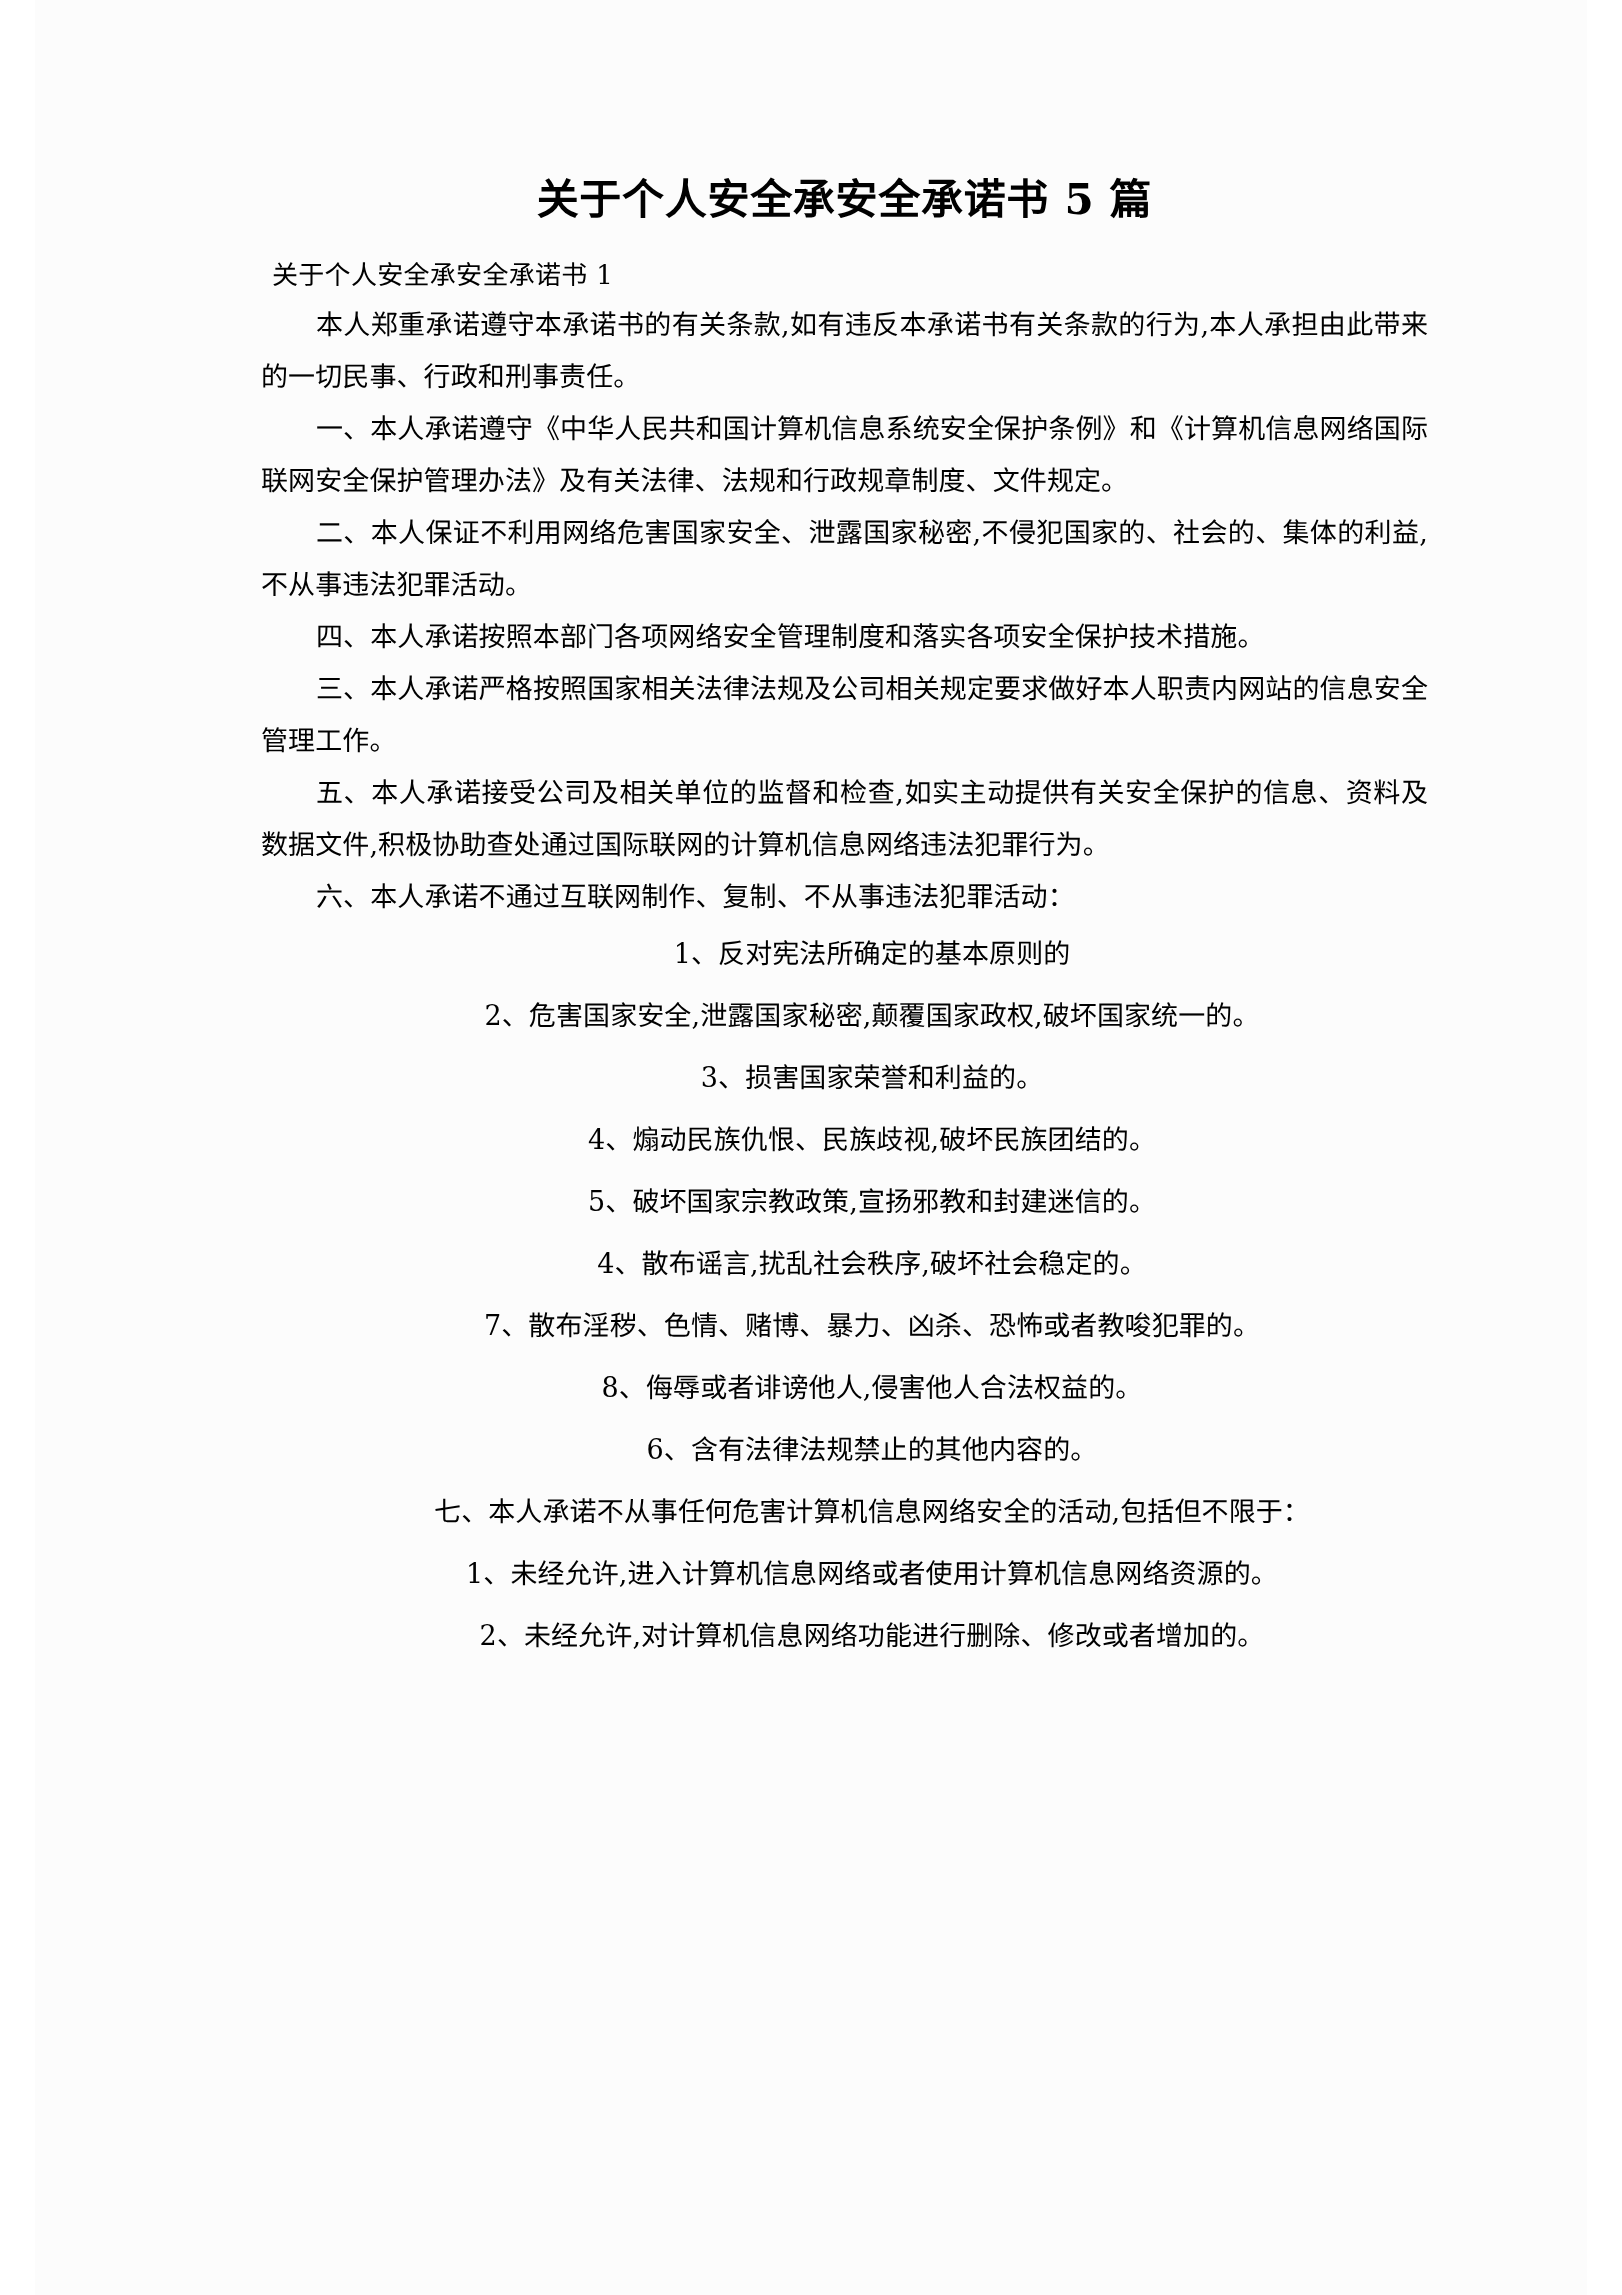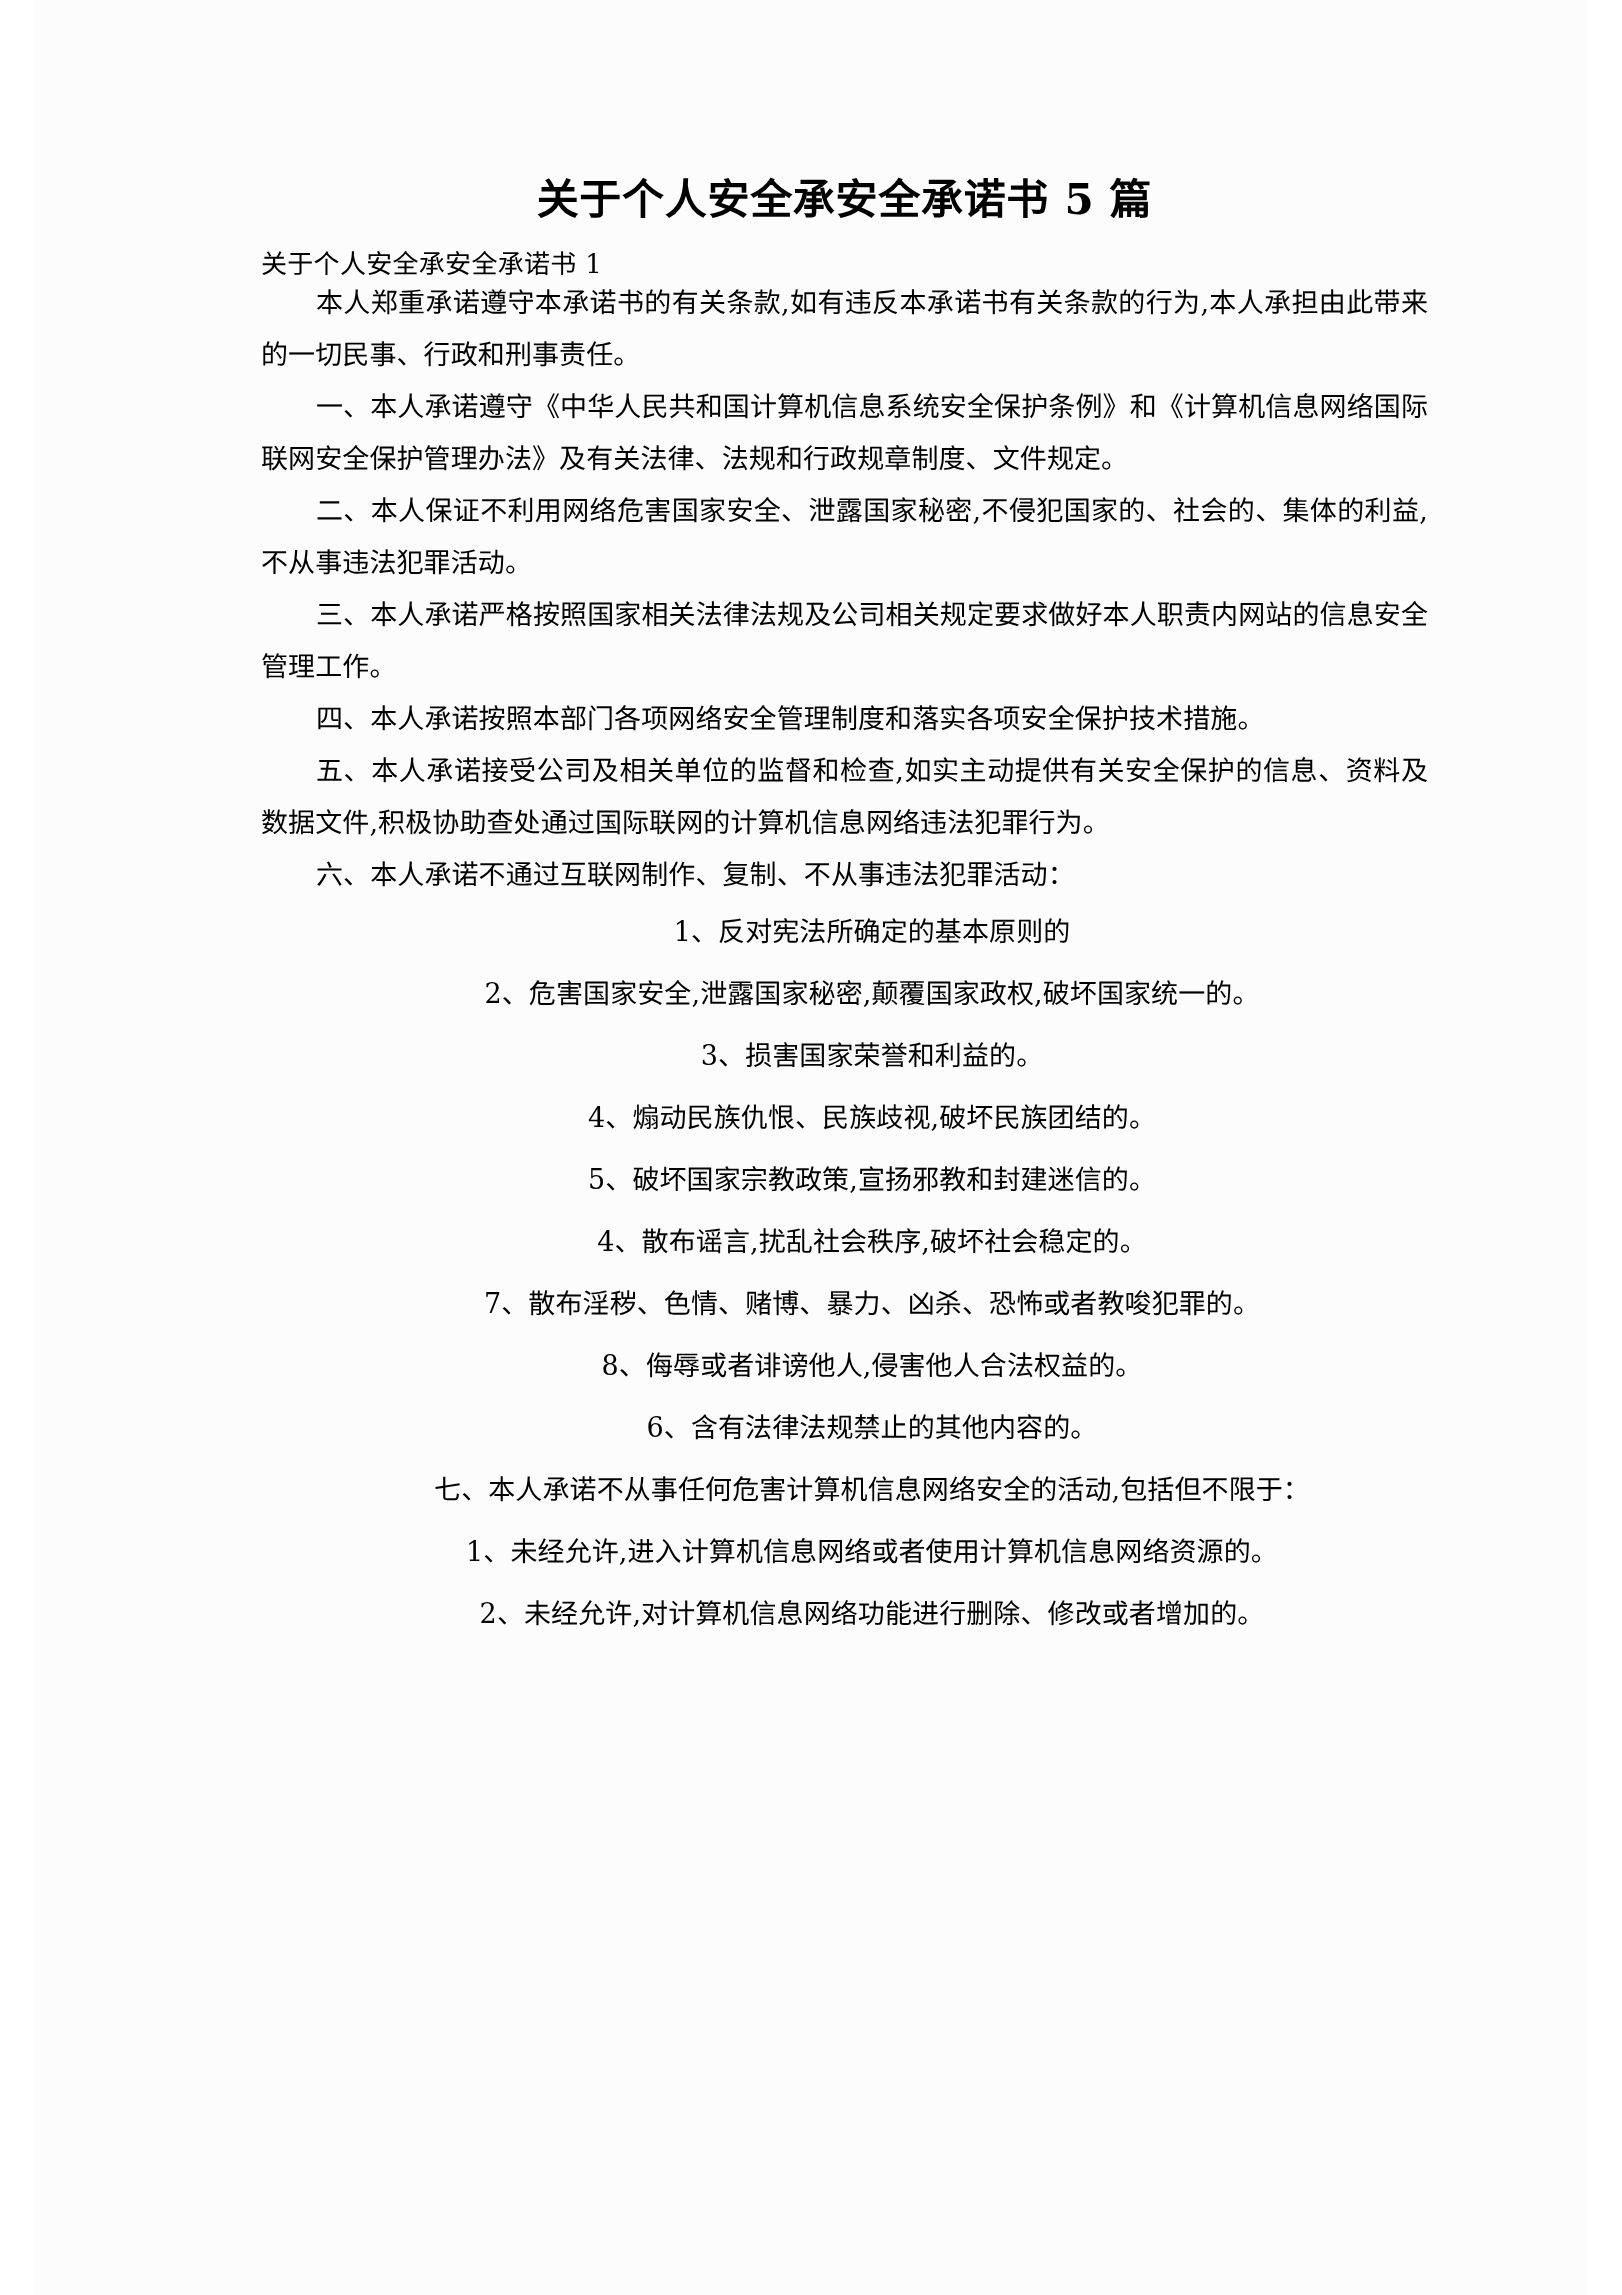--- a/index.html
+++ b/index.html
@@ -39,21 +39,21 @@
     text-align: center;
     margin: 0;
     padding-top: 178px;
     padding-bottom: 0;
     white-space: nowrap;
   }
 
   .subtitle {
     font-size: 26px;
     line-height: 1.0;
-    margin: 0;
+    margin: 11px;
     padding-top: 29px;
     letter-spacing: 0.3px;
   }
 
   
   .para {
     font-size: 27px;
     line-height: 52px;
     margin: 0;
     text-indent: 55px;
@@ -84,22 +84,22 @@
 <div class="page">
   <div class="content">
 
     <h1 class="doc-title">关于个人安全承安全承诺书 5 篇</h1>
 
     <p class="subtitle">关于个人安全承安全承诺书 1</p>
 
     <p class="para">本人郑重承诺遵守本承诺书的有关条款,如有违反本承诺书有关条款的行为,本人承担由此带来的一切民事、行政和刑事责任。</p>
     <p class="para">一、本人承诺遵守《中华人民共和国计算机信息系统安全保护条例》和《计算机信息网络国际联网安全保护管理办法》及有关法律、法规和行政规章制度、文件规定。</p>
     <p class="para">二、本人保证不利用网络危害国家安全、泄露国家秘密,不侵犯国家的、社会的、集体的利益,不从事违法犯罪活动。</p>
+    <p class="para">四、本人承诺按照本部门各项网络安全管理制度和落实各项安全保护技术措施。</p>
     <p class="para">三、本人承诺严格按照国家相关法律法规及公司相关规定要求做好本人职责内网站的信息安全管理工作。</p>
-    <p class="para">四、本人承诺按照本部门各项网络安全管理制度和落实各项安全保护技术措施。</p>
     <p class="para">五、本人承诺接受公司及相关单位的监督和检查,如实主动提供有关安全保护的信息、资料及数据文件,积极协助查处通过国际联网的计算机信息网络违法犯罪行为。</p>
     <p class="para">六、本人承诺不通过互联网制作、复制、不从事违法犯罪活动：</p>
 
     <p class="item">1、反对宪法所确定的基本原则的</p>
     <p class="item">2、危害国家安全,泄露国家秘密,颠覆国家政权,破坏国家统一的。</p>
     <p class="item">3、损害国家荣誉和利益的。</p>
     <p class="item">4、煽动民族仇恨、民族歧视,破坏民族团结的。</p>
     <p class="item">5、破坏国家宗教政策,宣扬邪教和封建迷信的。</p>
     <p class="item">4、散布谣言,扰乱社会秩序,破坏社会稳定的。</p>
     <p class="item">7、散布淫秽、色情、赌博、暴力、凶杀、恐怖或者教唆犯罪的。</p>

